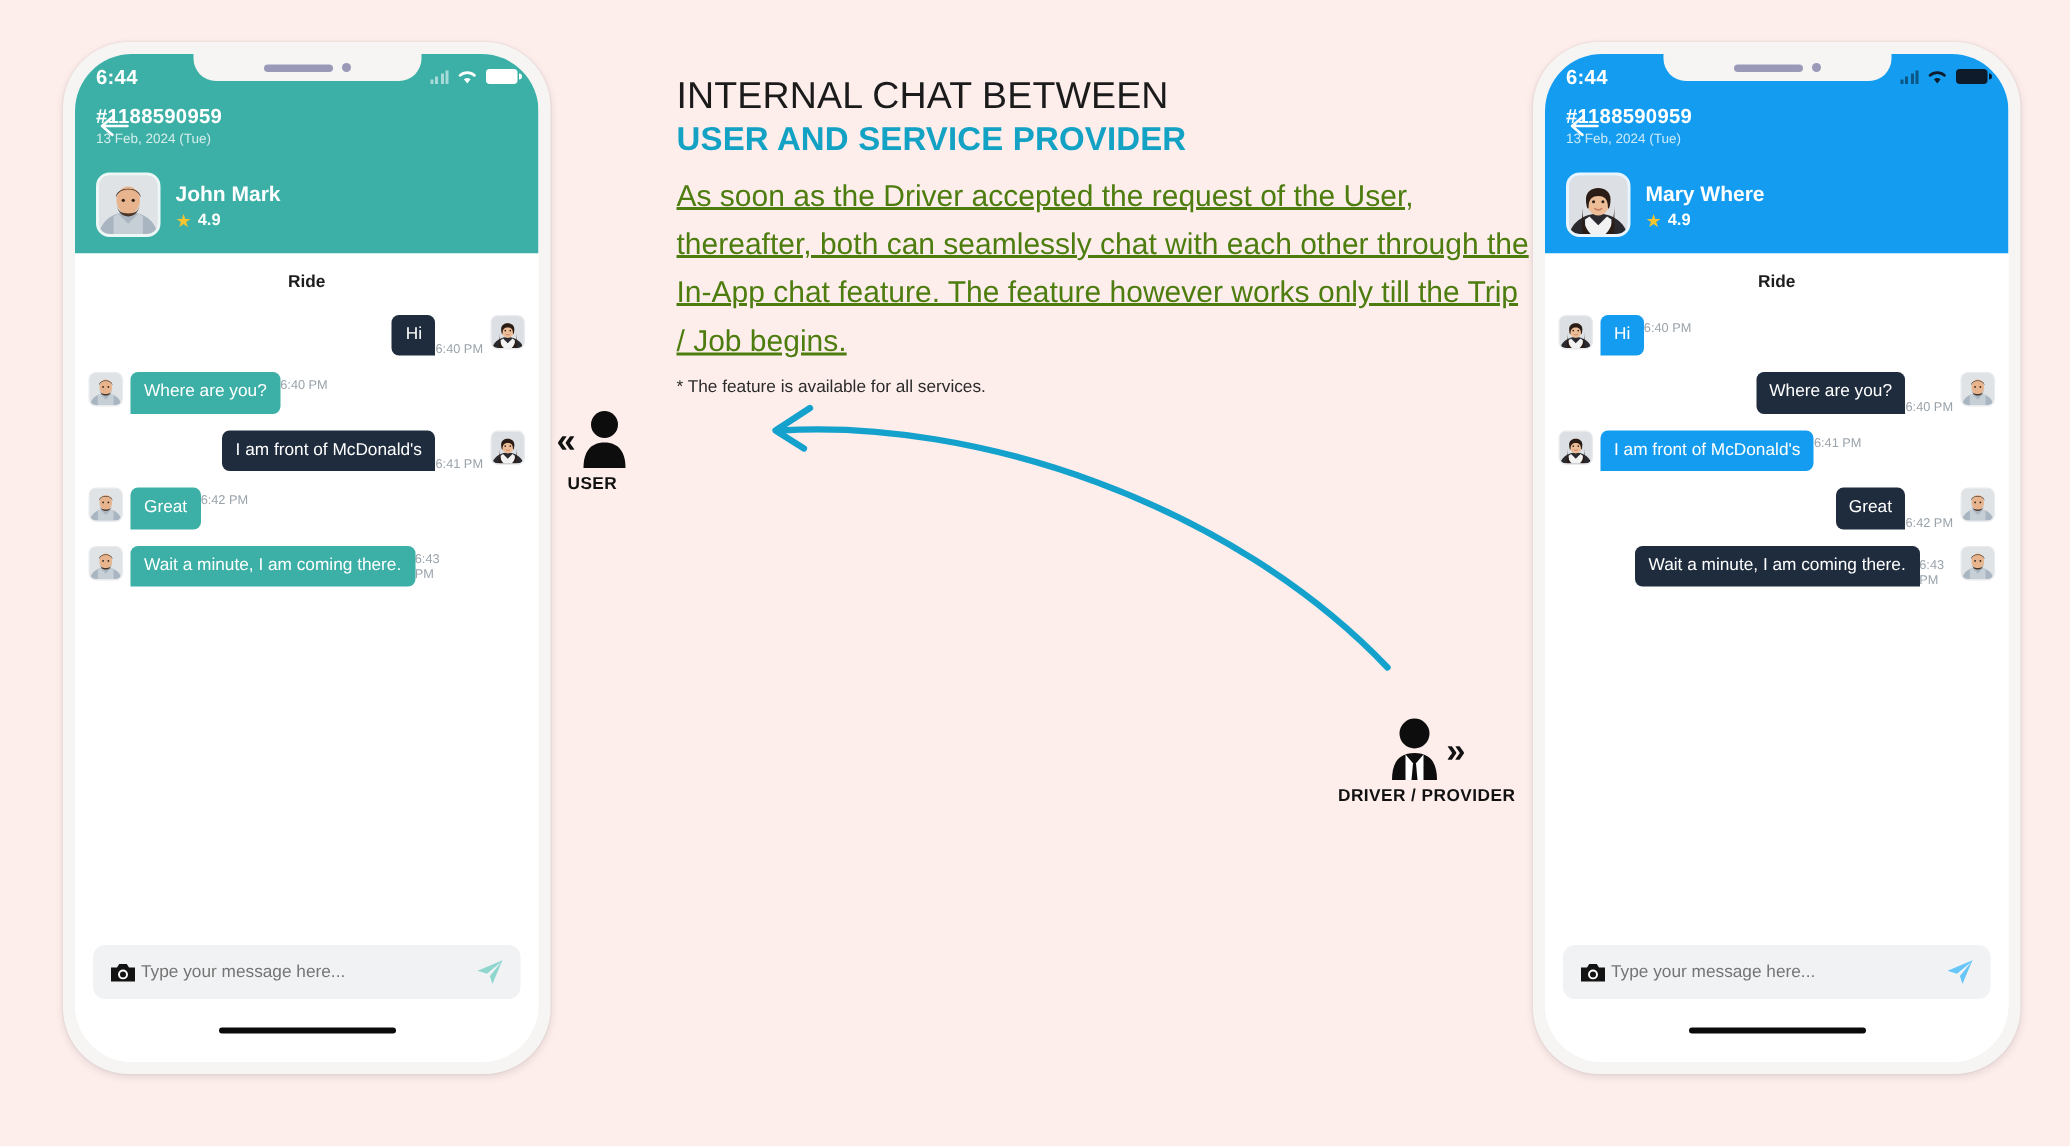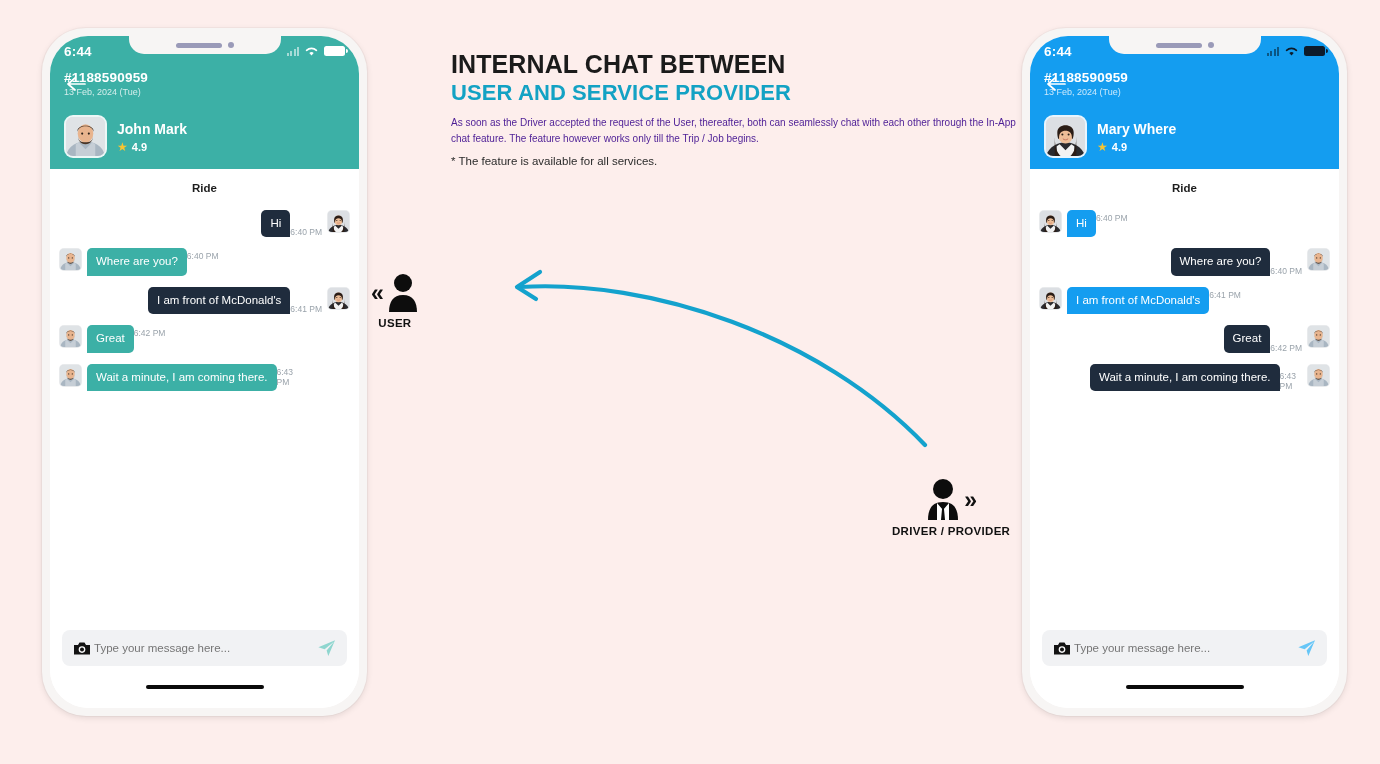--- a/index.html
+++ b/index.html
@@ -126,29 +126,29 @@
     font-family: "Liberation Sans", sans-serif;
     font-size: 11.5px; color: #8d9499;
   }
   .send { flex: 0 0 auto; cursor: pointer; }
   .home-bar-wrap { flex: 0 0 auto; height: 42px; display: flex; align-items: center; justify-content: center; background: #fff; }
   .home-bar { width: 118px; height: 4.5px; border-radius: 3px; background: #0a0a0a; }
 
   
   .copy { position: absolute; left: 451px; top: 50px; width: 572px; }
   .copy h1 {
-    font-size: 25px; font-weight: bold; color: #1b1b1b;
+    font-size: 25px; font-weight: normal; color: #1b1b1b;
     letter-spacing: .1px; line-height: 1.12;
   }
   .copy h2 {
     font-size: 22px; font-weight: bold; color: #13a2c4;
     letter-spacing: .1px; line-height: 1.12; margin-top: 3px;
   }
   .copy p.body {
-    font-size: 10px; color: #4c1d95; line-height: 1.62; margin-top: 9px;
+    font-size: 20px; color: #4d7c0f; line-height: 1.62; margin-top: 9px; text-decoration: underline;
   }
   .copy p.note { font-size: 11.5px; color: #2b2b2b; margin-top: 8px; }
 
   
   .actor { position: absolute; text-align: center; }
   .actor-user { left: 371px; top: 272px; }
   .actor-driver { left: 892px; top: 478px; }
   .actor-icons { display: flex; align-items: center; justify-content: center; gap: 3px; }
   .actor-label { font-size: 11.5px; font-weight: bold; color: #111; letter-spacing: .3px; margin-top: 3px; }
   .chev { font-size: 23px; font-weight: bold; color: #111; line-height: 1; }

